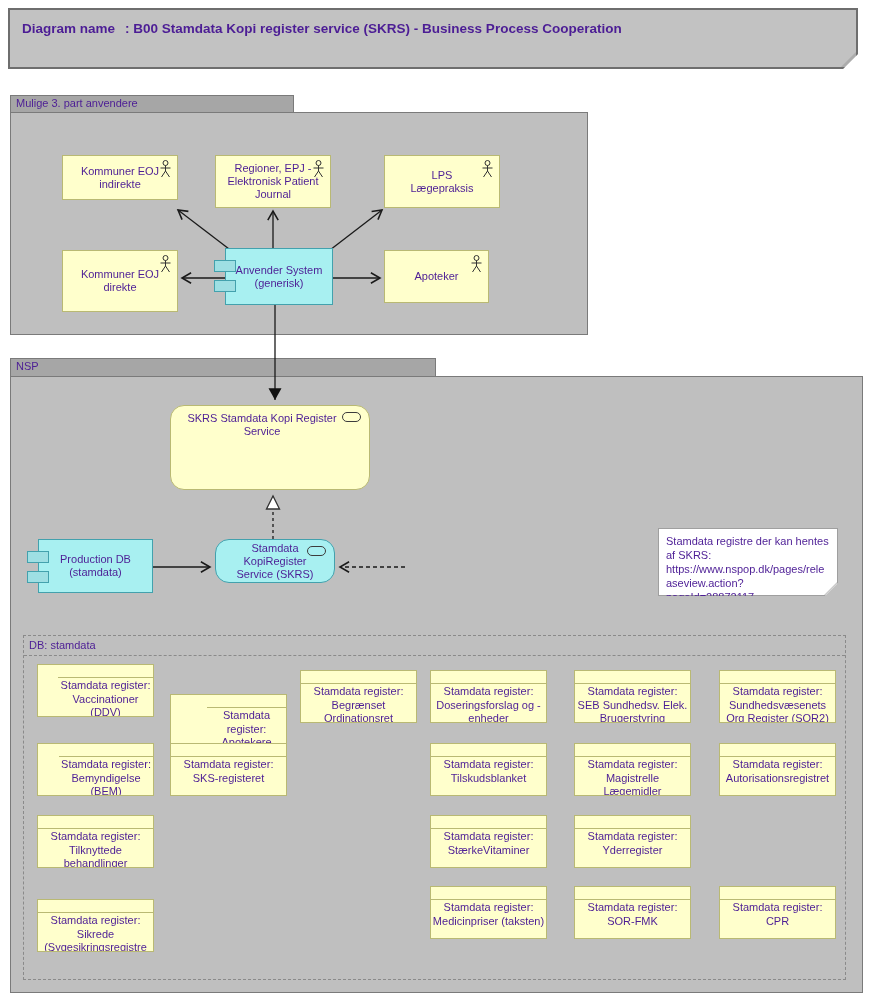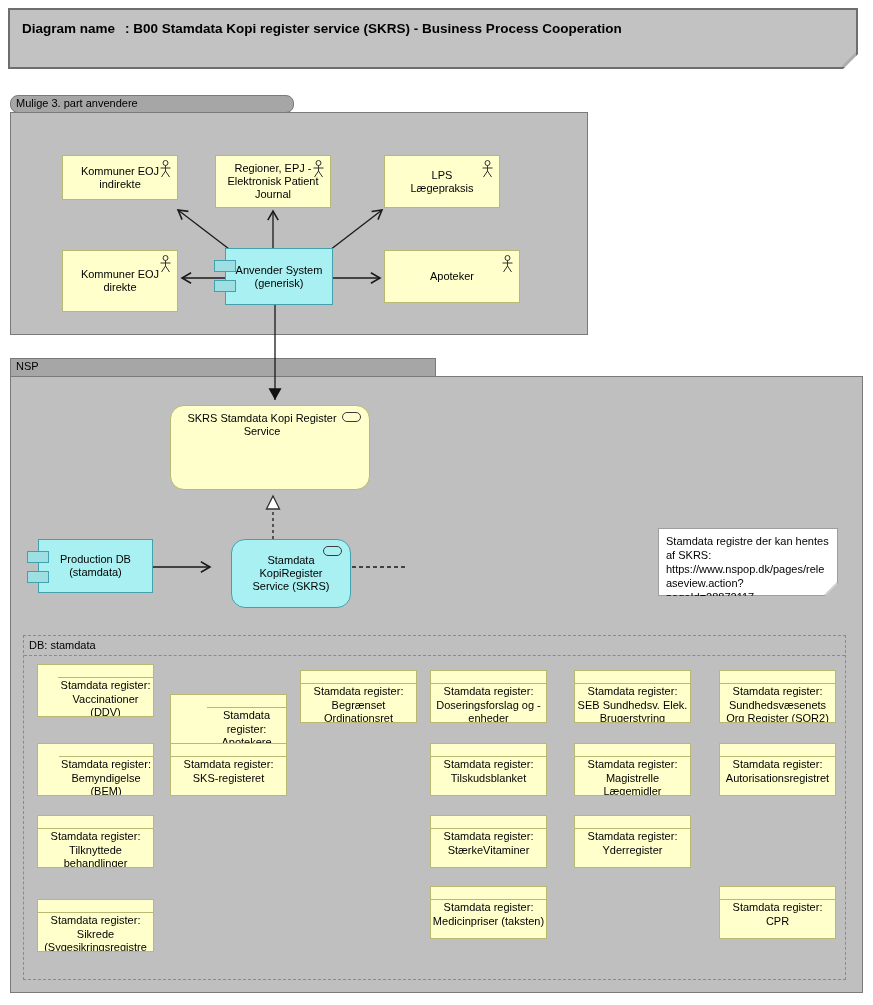--- a/index.html
+++ b/index.html
@@ -1,33 +1,33 @@
 <!DOCTYPE html>
 <html><head>
 <meta charset="utf-8">
 <style>
   html,body{margin:0;padding:0;background:#ffffff;}
   .page{position:relative;width:873px;height:1005px;background:#fff;
-        font-family:"Liberation Sans",sans-serif;color:#000000;overflow:hidden;}
+        font-family:"Liberation Sans",sans-serif;color:#4c1d95;overflow:hidden;}
 
   
   .title-block{position:absolute;left:8px;top:8px;width:850px;height:61px;
     background:#c2c2c2;border:2px solid #6e6e6e;box-sizing:border-box;
     padding:8px 12px;font-size:13.5px;font-weight:bold;line-height:21px;
     clip-path:polygon(0 0,100% 0,100% calc(100% - 15px),calc(100% - 15px) 100%,0 100%);}
   .title-block .fold{position:absolute;right:0;bottom:0;width:15px;height:15px;
     background:#9a9a9a;clip-path:polygon(0 100%,100% 0,100% 100%);opacity:.55;}
   .tlabel{display:inline-block;width:103px;}
 
   
   .grp-tab{position:absolute;background:#a6a6a6;border:1px solid #7a7a7a;
     box-sizing:border-box;font-size:11px;line-height:15px;padding-left:5px;z-index:1;}
   .grp-body{position:absolute;background:#bfbfbf;border:1px solid #7a7a7a;
     box-sizing:border-box;z-index:0;}
-  .g1-tab{left:10px;top:95px;width:284px;height:18px;border-radius:8px;}
+  .g1-tab{left:10px;top:95px;width:284px;height:18px;}
   .g1-body{left:10px;top:112px;width:578px;height:223px;}
   .nsp-tab{left:10px;top:358px;width:426px;height:19px;}
   .nsp-body{left:10px;top:376px;width:853px;height:617px;}
 
   
   svg.arrows{position:absolute;left:0;top:0;z-index:2;pointer-events:none;}
 
   
   .node{position:absolute;box-sizing:border-box;z-index:3;font-size:11px;line-height:13px;}
   .yellow{background:#ffffcc;border:1px solid #b9b973;}
@@ -35,24 +35,24 @@
   .rounded{border-radius:14px;}
   .albl{position:absolute;inset:0;display:flex;align-items:center;justify-content:center;
     text-align:center;white-space:pre-line;padding:2px 4px;}
   .toplbl{position:absolute;left:10px;right:26px;top:6px;text-align:center;}
 
   .kommuner-ind{left:62px;top:155px;width:116px;height:45px;}
   .regioner{left:215px;top:155px;width:116px;height:53px;}
   .lps{left:384px;top:155px;width:116px;height:53px;}
   .kommuner-dir{left:62px;top:250px;width:116px;height:62px;}
   .anvender{left:225px;top:248px;width:108px;height:57px;}
-  .apoteker{left:384px;top:250px;width:136px;height:53px;}
+  .apoteker{left:384px;top:250px;width:105px;height:53px;}
   .skrs-service{left:170px;top:405px;width:200px;height:85px;}
   .production-db{left:38px;top:539px;width:115px;height:54px;}
-  .kopi-service{left:215px;top:539px;width:120px;height:69px;margin-left:16px;}
+  .kopi-service{left:215px;top:539px;width:120px;height:44px;}
   .intern-register{left:407px;top:536px;width:118px;height:56px;}
 
   .actor-icon{position:absolute;top:4px;right:5px;width:13px;height:18px;}
   .svc-icon{position:absolute;top:6px;right:8px;width:19px;height:10px;
     border:1.5px solid #3c3c3c;border-radius:6px;box-sizing:border-box;}
   .comp-rect{position:absolute;left:-12px;width:22px;height:12px;
     background:#9edfe3;border:1px solid #43a1ad;box-sizing:border-box;}
   .comp-rect.r1{top:11px;} .comp-rect.r2{top:31px;}
   .band{height:12px;border-bottom:1px solid #b9b973;}
   .band-lg{height:16px;border-bottom:1px solid #b9b973;}
@@ -283,17 +283,21 @@
       <div class="lbl">Stamdata register: Yderregister</div>
     </div>
     <div class="reg" style="left: 37px; top: 899px;">
       <div class="band"></div>
       <div class="lbl">Stamdata register: Sikrede (Sygesikringsregistre</div>
     </div>
     <div class="reg" style="left: 430px; top: 886px;">
       <div class="band"></div>
       <div class="lbl">Stamdata register: Medicinpriser (taksten)</div>
     </div>
+    <div class="reg" style="left: 574px; top: 886px;">
+      <div class="band"></div>
+      <div class="lbl">Stamdata register: SOR-FMK</div>
+    </div>
     <div class="reg" style="left: 719px; top: 886px;">
       <div class="band"></div>
       <div class="lbl">Stamdata register: CPR</div>
     </div>
   </div>
 
 </body></html>

